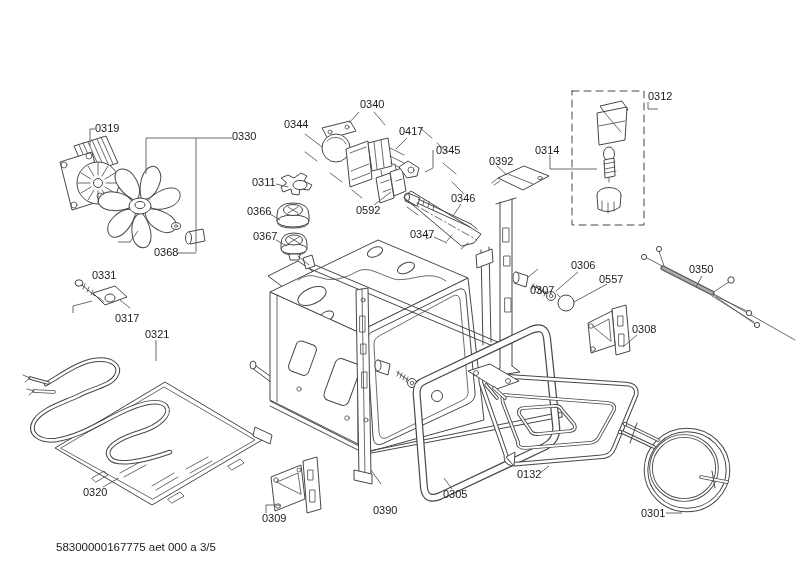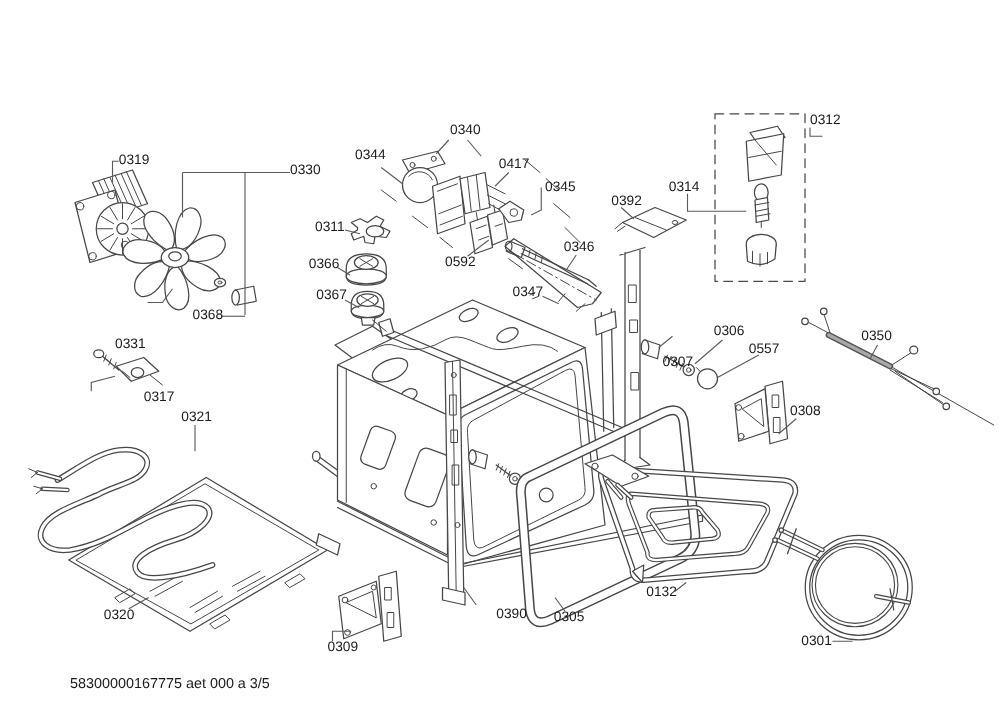--- a/index.html
+++ b/index.html
@@ -371,21 +371,21 @@
       <span class="part-label" style="left: 154px; top: 247px;">0368</span>
       <span class="part-label" style="left: 83px; top: 313px; margin-left: 32px;">0317</span>
       <span class="part-label" style="left: 145px; top: 329px;">0321</span>
       <span class="part-label" style="left: 530px; top: 272px; margin-top: 13px;">0307</span>
       <span class="part-label" style="left: 571px; top: 260px;">0306</span>
       <span class="part-label" style="left: 599px; top: 274px;">0557</span>
       <span class="part-label" style="left: 689px; top: 264px;">0350</span>
       <span class="part-label" style="left: 632px; top: 324px;">0308</span>
       <span class="part-label" style="left: 83px; top: 487px;">0320</span>
       <span class="part-label" style="left: 262px; top: 513px;">0309</span>
-      <span class="part-label" style="left: 373px; top: 486px; margin-left: 24px;">0390</span>
+      <span class="part-label" style="left: 373px; top: 505px;">0390</span>
       <span class="part-label" style="left: 443px; top: 489px;">0305</span>
       <span class="part-label" style="left: 517px; top: 469px;">0132</span>
       <span class="part-label" style="left: 641px; top: 508px;">0301</span>
     </div>
 
 <div class="footer-text">58300000167775 aet 000 a 3/5</div>
 
 </div>
 
 </body></html>

